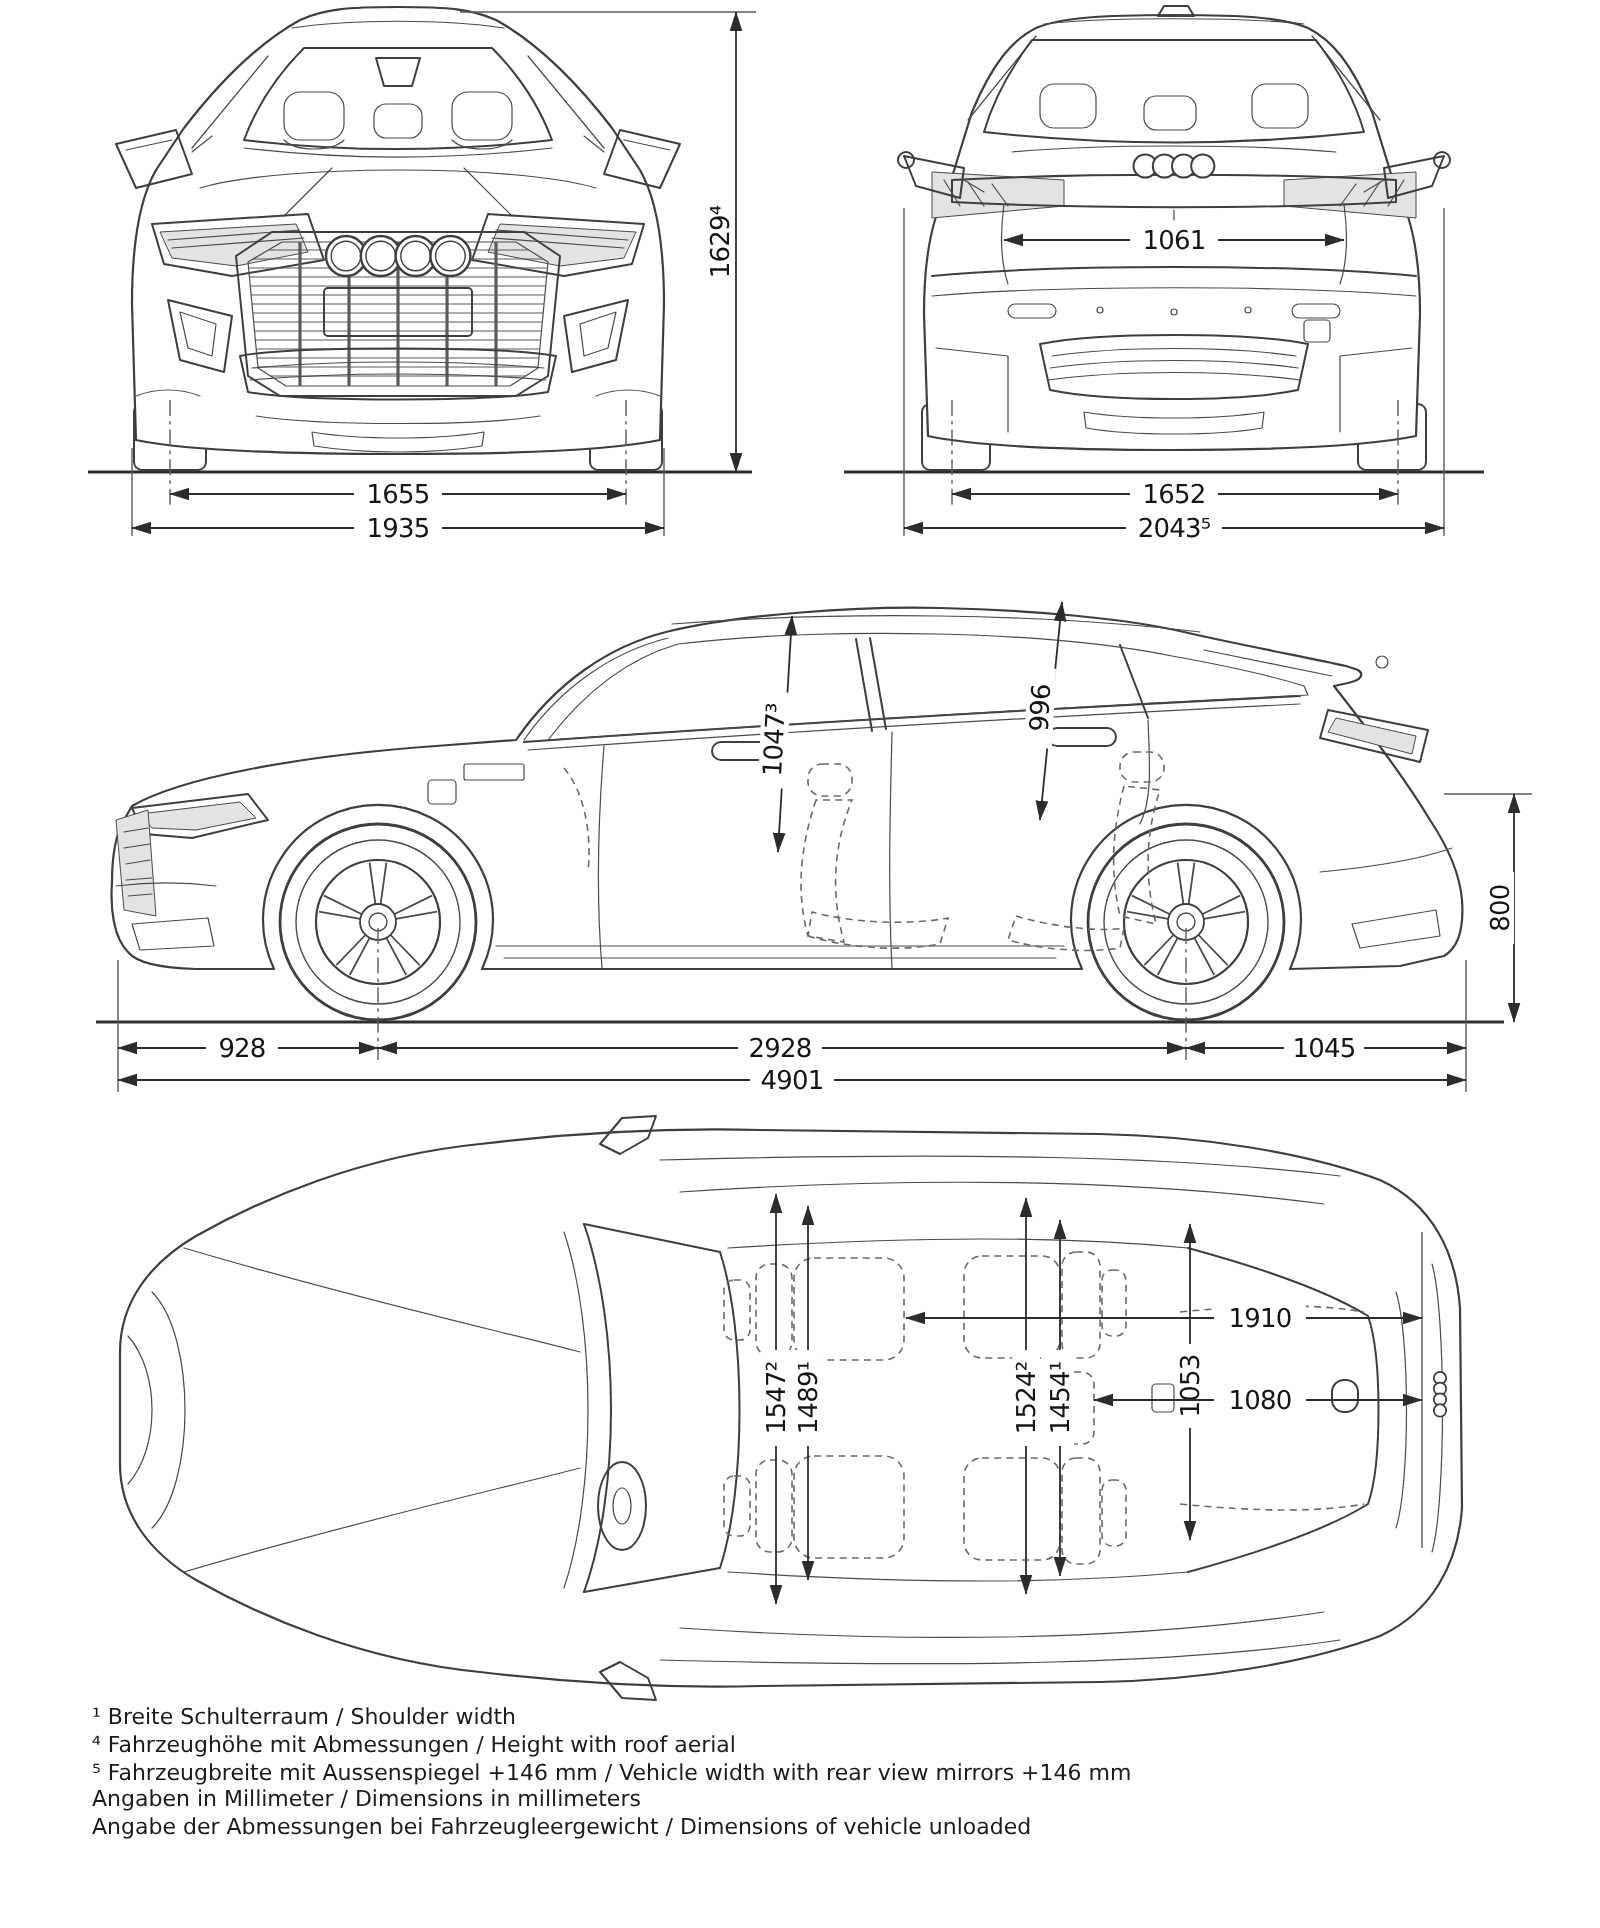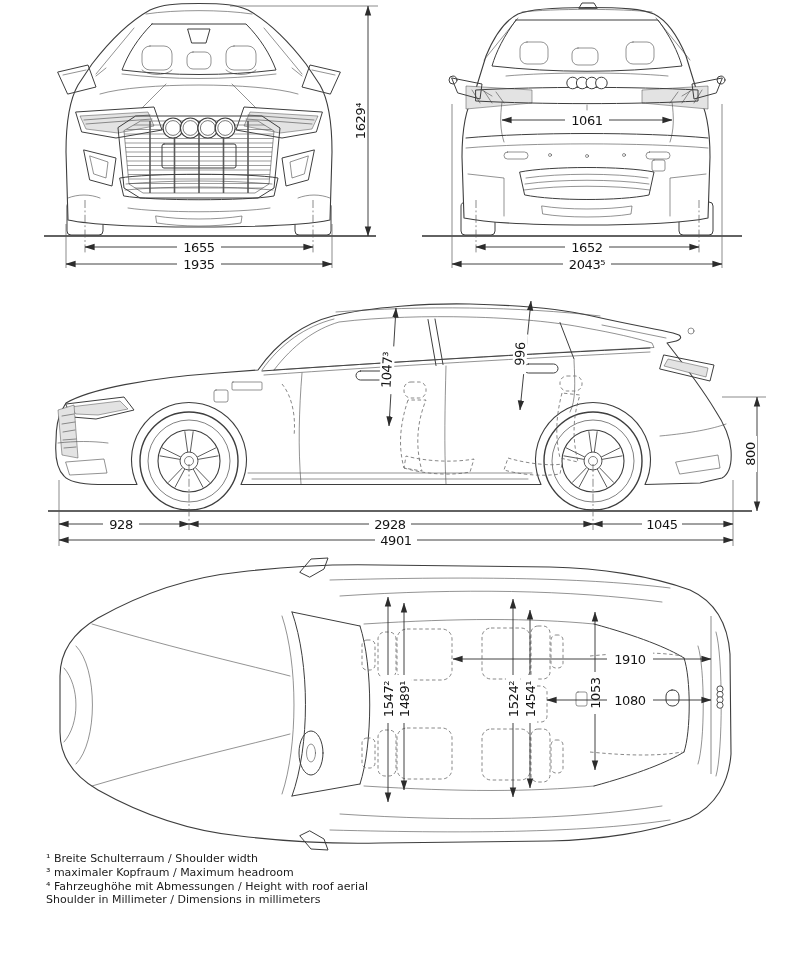--- a/index.html
+++ b/index.html
@@ -395,16 +395,17 @@
   </g>
   <g>
     <line class="dim" x1="517" y1="144" x2="681" y2="144" marker-start="url(#ah)" marker-end="url(#ah)"></line>
     <rect class="lblbg" x="577" y="137" width="46" height="14"></rect>
     <text class="d" x="600" y="148.5" text-anchor="middle">1080</text>
   </g>
 </svg>
 
 <div id="footnotes">
   <div>¹ Breite Schulterraum / Shoulder width</div>
-  <div>³ maximaler Kopfraum / Maximum headroom</div>
   <div>⁴ Fahrzeughöhe mit Abmessungen / Height with roof aerial</div>
-  <div>Shoulder in Millimeter / Dimensions in millimeters</div>
+  <div>⁵ Fahrzeugbreite mit Aussenspiegel +146 mm / Vehicle width with rear view mirrors +146 mm</div>
+  <div>Angaben in Millimeter / Dimensions in millimeters</div>
+  <div>Angabe der Abmessungen bei Fahrzeugleergewicht / Dimensions of vehicle unloaded</div>
 </div>
 
 </body></html>

